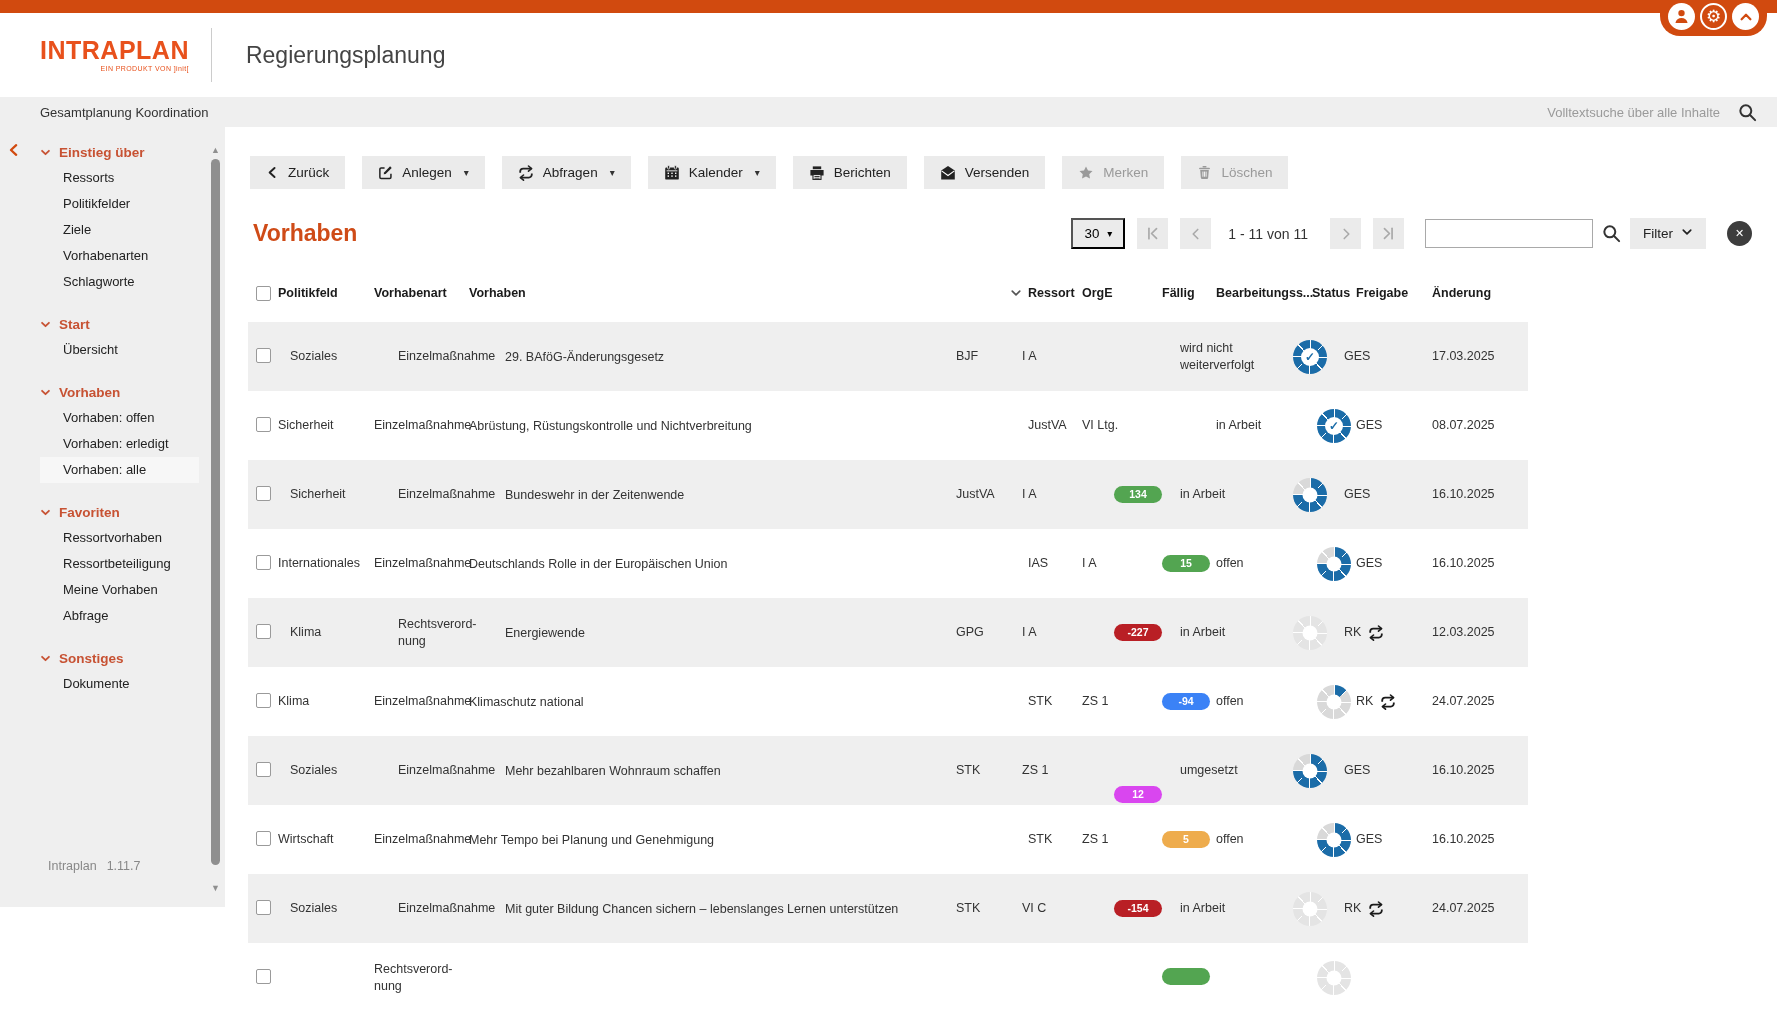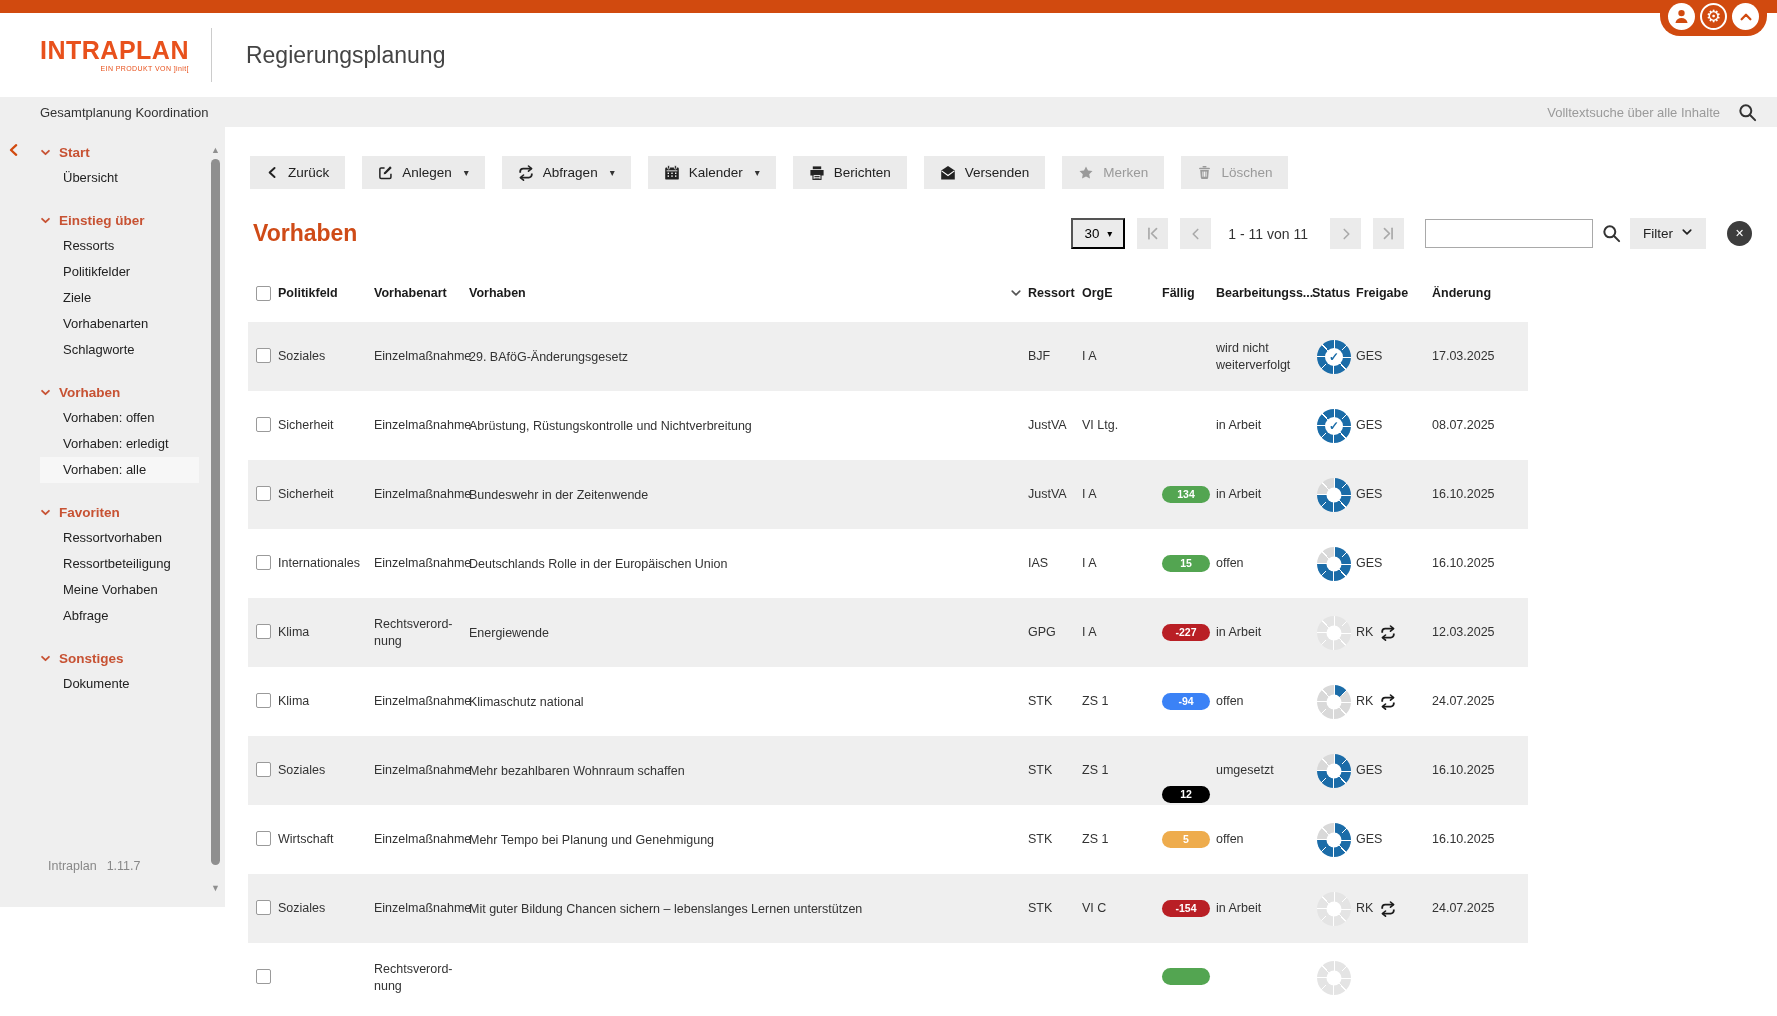--- a/index.html
+++ b/index.html
@@ -69,21 +69,21 @@
   .filter-btn { display:flex; align-items:center; gap:8px; height:31px; padding:0 13px; background:#ebebeb; border:none;
     font-family:inherit; font-size:13.5px; color:#222; cursor:pointer; margin-left:0; }
   .clear-btn { width:25px; height:25px; border-radius:50%; background:#3d3d3d; color:#fff; border:none;
     display:flex; align-items:center; justify-content:center; font-size:11px; cursor:pointer; margin-left:14px; }
   
   .table { margin:0 0 0 23px; width:1280px; font-size:12.5px; }
   .grid { display:grid; grid-template-columns:30px 96px 95px 1fr 54px 80px 54px 96px 44px 76px 96px; align-items:center; }
   .thead { height:72px; padding-top:36px; align-items:start; font-weight:bold; color:#1a1a1a; }
   .thead > div { white-space:nowrap; }
   .trow { height:69px; background:#fff; }
-  .trow.odd { background:#efefef; }
+  .trow.odd { background:#efefef;gap:12px; }
   .c-pf,.c-va,.c-res,.c-org,.c-bea,.c-fr,.c-ae { padding-right:12px; line-height:1.35; }
   .c-v { padding-right:30px; }
   .hdr-v { display:flex; justify-content:space-between; align-items:center; }
   .sort { color:#555; display:flex; margin-right:6px; }
   .cb { width:15px; height:15px; border:1px solid #9a9a9a; border-radius:2px; background:#fff; display:inline-block; cursor:pointer; margin-left:8px; }
   .badge { display:inline-block; min-width:48px; height:17px; line-height:17px; border-radius:9px;
     color:#fff; font-size:10.5px; font-weight:bold; text-align:center; }
   .c-st { display:flex; justify-content:center; }
   .donut { position:relative; width:34px; height:34px; border-radius:50%; flex:none; }
   .hole { position:absolute; left:50%; top:50%; transform:translate(-50%,-50%); width:15px; height:15px;
@@ -142,38 +142,38 @@
           <path d="M10.5 2.5 4.5 8l6 5.5" fill="none" stroke="currentColor" stroke-width="2.6" stroke-linecap="round" stroke-linejoin="round"></path>
         </svg></span>
     <div class="nav" id="nav">
         <div class="nav-section">
           <div class="nav-header">
             <span class="nav-chev">
               <svg width="11" height="11" viewBox="0 0 16 16">
                 <path d="M3 5.5 8 10.5l5-5" fill="none" stroke="currentColor" stroke-width="2.6" stroke-linecap="round" stroke-linejoin="round"></path>
               </svg>
             </span>
-            <span>Start</span>
+            <span>Einstieg über</span>
           </div>
-          <div class="nav-item">Übersicht</div>
+          <div class="nav-item">Ressorts</div>
+          <div class="nav-item">Politikfelder</div>
+          <div class="nav-item">Ziele</div>
+          <div class="nav-item">Vorhabenarten</div>
+          <div class="nav-item">Schlagworte</div>
         </div>
         <div class="nav-section">
           <div class="nav-header">
             <span class="nav-chev">
               <svg width="11" height="11" viewBox="0 0 16 16">
                 <path d="M3 5.5 8 10.5l5-5" fill="none" stroke="currentColor" stroke-width="2.6" stroke-linecap="round" stroke-linejoin="round"></path>
               </svg>
             </span>
-            <span>Einstieg über</span>
+            <span>Start</span>
           </div>
-          <div class="nav-item">Ressorts</div>
-          <div class="nav-item">Politikfelder</div>
-          <div class="nav-item">Ziele</div>
-          <div class="nav-item">Vorhabenarten</div>
-          <div class="nav-item">Schlagworte</div>
+          <div class="nav-item">Übersicht</div>
         </div>
         <div class="nav-section">
           <div class="nav-header">
             <span class="nav-chev">
               <svg width="11" height="11" viewBox="0 0 16 16">
                 <path d="M3 5.5 8 10.5l5-5" fill="none" stroke="currentColor" stroke-width="2.6" stroke-linecap="round" stroke-linejoin="round"></path>
               </svg>
             </span>
             <span>Vorhaben</span>
           </div>
@@ -512,21 +512,21 @@
     </div>
     <div class="c-ae">24.07.2025</div>
   </div>
           <div class="grid trow odd">
     <div><span class="cb"></span></div>
     <div class="c-pf">Soziales</div>
     <div class="c-va">Einzelmaßnahme</div>
     <div class="c-v">Mehr bezahlbaren Wohnraum schaffen</div>
     <div class="c-res">STK</div>
     <div class="c-org">ZS 1</div>
-    <div class="c-due"><span class="badge" style="background: #000000; margin-top: 48px;">12</span></div>
+    <div class="c-due"><span class="badge" style="background: #d946ef; margin-top: 48px;">12</span></div>
     <div class="c-bea">umgesetzt</div>
     <div class="c-st">
               <span class="donut" style="background: conic-gradient(rgb(255, 255, 255) 0deg, rgb(255, 255, 255) 4deg, rgb(27, 108, 168) 4deg, rgb(27, 108, 168) 45deg, rgb(255, 255, 255) 45deg, rgb(255, 255, 255) 49deg, rgb(27, 108, 168) 49deg, rgb(27, 108, 168) 90deg, rgb(255, 255, 255) 90deg, rgb(255, 255, 255) 94deg, rgb(27, 108, 168) 94deg, rgb(27, 108, 168) 135deg, rgb(255, 255, 255) 135deg, rgb(255, 255, 255) 139deg, rgb(27, 108, 168) 139deg, rgb(27, 108, 168) 180deg, rgb(255, 255, 255) 180deg, rgb(255, 255, 255) 184deg, rgb(27, 108, 168) 184deg, rgb(27, 108, 168) 225deg, rgb(255, 255, 255) 225deg, rgb(255, 255, 255) 229deg, rgb(27, 108, 168) 229deg, rgb(27, 108, 168) 270deg, rgb(255, 255, 255) 270deg, rgb(255, 255, 255) 274deg, rgb(217, 217, 217) 274deg, rgb(217, 217, 217) 315deg, rgb(255, 255, 255) 315deg, rgb(255, 255, 255) 319deg, rgb(217, 217, 217) 319deg, rgb(217, 217, 217) 360deg);">
                 <span class="hole"></span>
               </span>
             </div>
     <div class="c-fr">
       <span class="fg-label">GES</span>
 
     </div>

